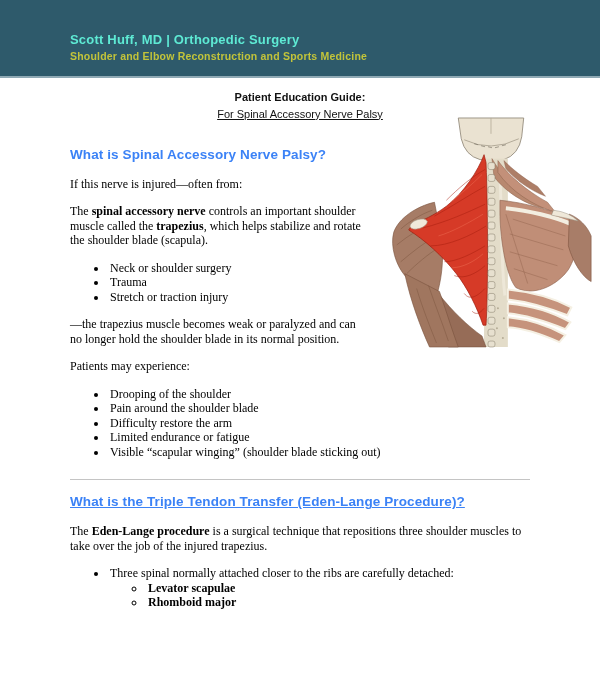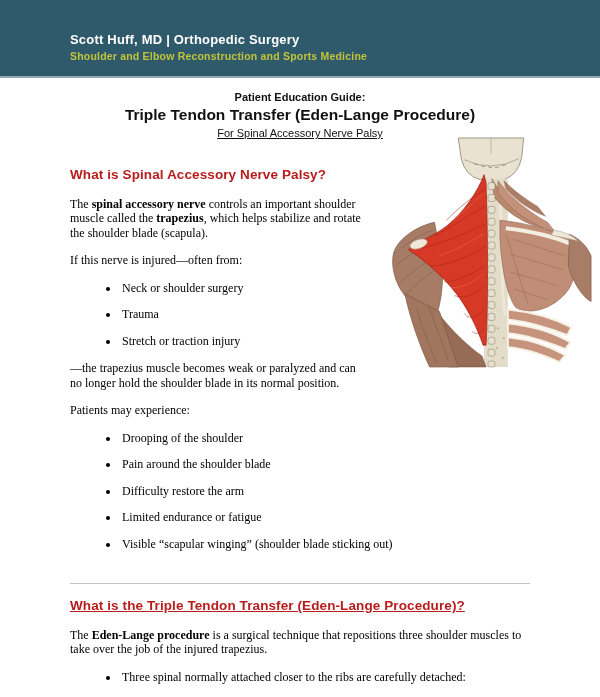--- a/index.html
+++ b/index.html
@@ -11,43 +11,43 @@
     color:#000;
   }
   
   .header {
     height:78px; background:#2e5a6b;
     border-bottom:2px solid #8fa9b4;
     padding:33px 0 0 70px;
   }
   .header-name {
     font-family:"Liberation Sans", sans-serif;
-    font-size:13px; font-weight:600; color:#ffffff;
+    font-size:13px; font-weight:600; color:#5eead4;
     letter-spacing:.2px; line-height:1.15;
   }
   .header-sub {
     font-family:"Liberation Sans", sans-serif;
     font-size:10.5px; font-weight:700; color:#c2c43a;
     letter-spacing:.2px; margin-top:3px; line-height:1.1;
   }
   
   .title-block { text-align:center; margin-top:13px; font-family:"Liberation Sans", sans-serif; }
   .kicker { font-size:11px; font-weight:700; line-height:1.25; color:#111; }
   .main-title { font-size:15.5px; font-weight:700; line-height:1.2; margin-top:1px; color:#111; }
   .sub-title { font-size:11px; font-weight:400; line-height:1.3; margin-top:2px; color:#111;text-decoration:underline; }
   
   .content { padding:0 70px; }
   h2.section-heading {
     font-family:"Liberation Sans", sans-serif;
-    font-size:13.5px; font-weight:600; color:#b91c1c;
+    font-size:13.5px; font-weight:600; color:#3b82f6;
     margin:26px 0 0 0; line-height:1.25; letter-spacing:.1px;
   }
   p { font-size:12px; line-height:14.5px; margin:13px 0 0 0; }
   ul { margin:13px 0 0 0; padding-left:38px; font-size:12px; line-height:14.5px; }
-  ul li { margin:12px; padding-left:2px; }
+  ul li { margin:0; padding-left:2px; }
   ul.sub { list-style:circle; margin:0; padding-left:36px; }
   ul.sub.muscles li { font-weight:bold; }
   hr.divider { border:none; border-top:1px solid #c4c4c4; margin:20px 0 0 0; }
   section { display:flow-root; }
   section.s2 { display:block; }
   
   figure.anatomy {
     float:right; width:205px; height:233px;
     margin:-6px -63px 10px 18px; padding:0;
   }
@@ -56,21 +56,20 @@
 </head>
 <body>
 
 <div class="header">
   <div class="header-name">Scott Huff, MD | Orthopedic Surgery</div>
   <div class="header-sub">Shoulder and Elbow Reconstruction and Sports Medicine</div>
 </div>
 
 <div class="title-block">
   <div class="kicker">Patient Education Guide:</div>
-  <div class="main-title">Triple Tendon Transfer (Eden-Lange Procedure)</div>
   <div class="sub-title">For Spinal Accessory Nerve Palsy</div>
 </div>
 
 <div class="content">
 
   <section class="s1">
 
     <figure class="anatomy">
       <svg viewBox="0 0 205 235" xmlns="http://www.w3.org/2000/svg">
 
@@ -160,22 +159,22 @@
             <rect x="100" y="180" width="7" height="7" rx="2"></rect>
           <rect x="100" y="192" width="7" height="7" rx="2"></rect>
             <rect x="100" y="204" width="7" height="7" rx="2"></rect>
           <rect x="100" y="216" width="7" height="7" rx="2"></rect>
             <rect x="100" y="228" width="7" height="6" rx="2"></rect>
         </g>
       </svg>
     </figure>
 
     <h2 class="section-heading">What is Spinal Accessory Nerve Palsy?</h2>
+    <p>If this nerve is injured—often from:</p>
     <p><span>The </span><b>spinal accessory nerve</b><span> controls an important shoulder muscle called the </span><b>trapezius</b><span>, which helps stabilize and rotate the shoulder blade (scapula).</span></p>
-    <p>If this nerve is injured—often from:</p>
     <ul>
         <li>Neck or shoulder surgery</li>
         <li>Trauma</li>
         <li>Stretch or traction injury</li>
       </ul>
     <p>—the trapezius muscle becomes weak or paralyzed and can no longer hold the shoulder blade in its normal position.</p>
     <p>Patients may experience:</p>
     <ul>
         <li>Drooping of the shoulder</li>
         <li>Pain around the shoulder blade</li>

